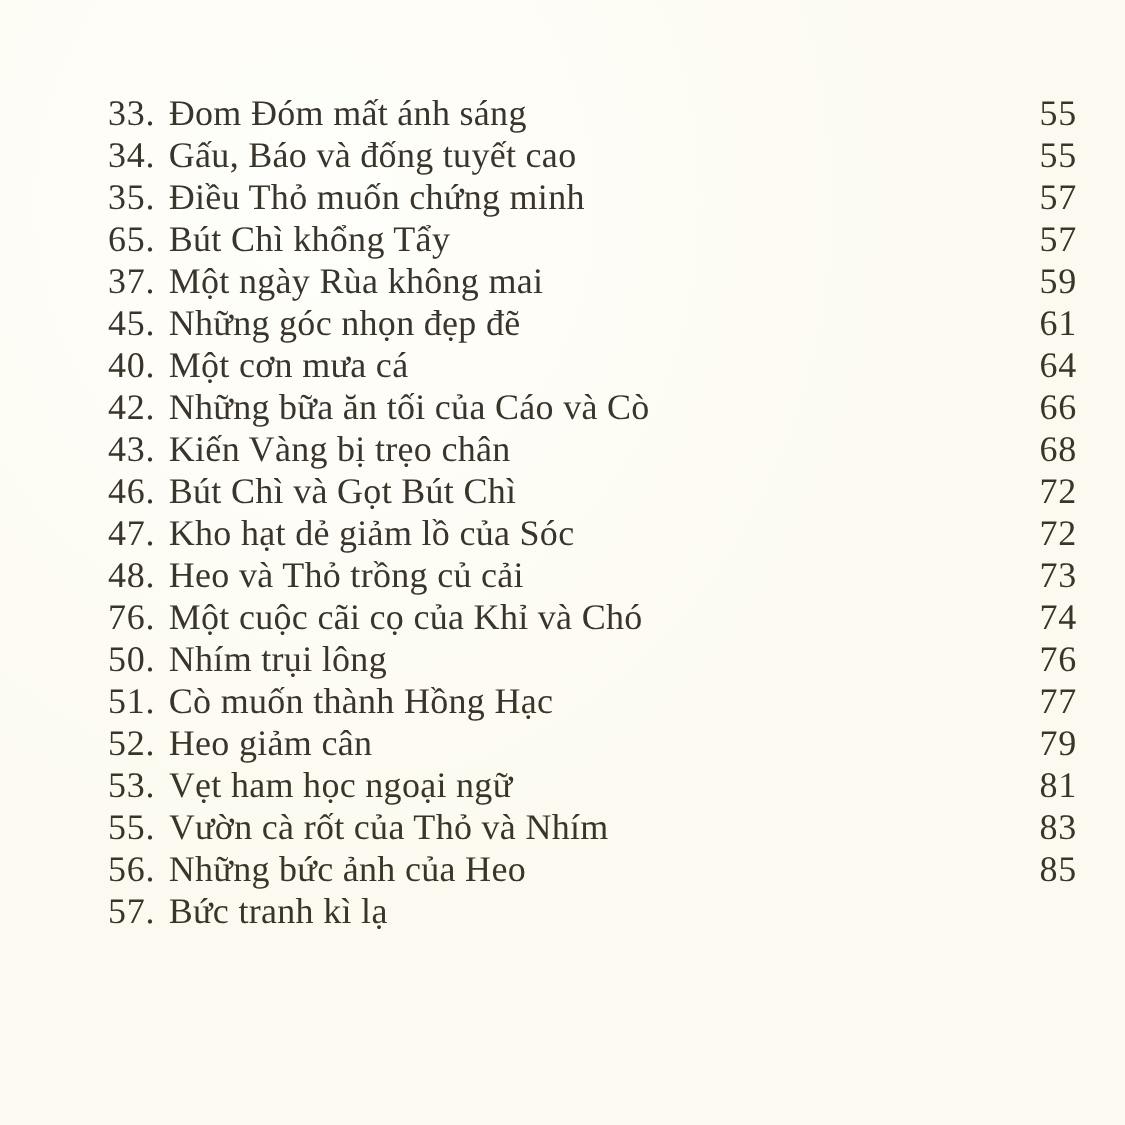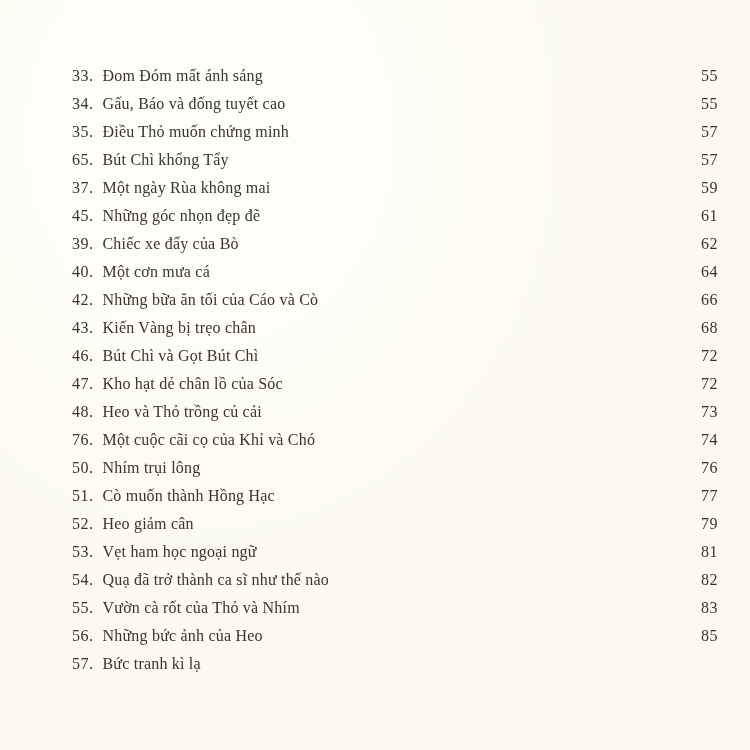--- a/index.html
+++ b/index.html
@@ -21,21 +21,21 @@
     top: 62px;
     list-style: none;
     margin: 0;
     padding: 0;
   }
   .toc-row {
     display: flex;
     align-items: flex-end;
     height: 28px;
     line-height: 28px;
-    font-size: 16px;
+    font-size: 24px;
     white-space: nowrap;
   }
   .toc-num {
     margin-right: 9px;
     letter-spacing: 0.5px;
   }
   .toc-title {
     flex: 1 1 auto;
     overflow: hidden;
     letter-spacing: 0.2px;
@@ -76,25 +76,20 @@
     <span class="toc-num">37.</span>
     <span class="toc-title">Một ngày Rùa không mai</span>
     <span class="toc-page">59</span>
   </li>
       <li class="toc-row">
     <span class="toc-num">45.</span>
     <span class="toc-title">Những góc nhọn đẹp đẽ</span>
     <span class="toc-page">61</span>
   </li>
       <li class="toc-row">
-    <span class="toc-num">39.</span>
-    <span class="toc-title">Chiếc xe đẩy của Bò</span>
-    <span class="toc-page">62</span>
-  </li>
-      <li class="toc-row">
     <span class="toc-num">40.</span>
     <span class="toc-title">Một cơn mưa cá</span>
     <span class="toc-page">64</span>
   </li>
       <li class="toc-row">
     <span class="toc-num">42.</span>
     <span class="toc-title">Những bữa ăn tối của Cáo và Cò</span>
     <span class="toc-page">66</span>
   </li>
       <li class="toc-row">
@@ -102,21 +97,21 @@
     <span class="toc-title">Kiến Vàng bị trẹo chân</span>
     <span class="toc-page">68</span>
   </li>
       <li class="toc-row">
     <span class="toc-num">46.</span>
     <span class="toc-title">Bút Chì và Gọt Bút Chì</span>
     <span class="toc-page">72</span>
   </li>
       <li class="toc-row">
     <span class="toc-num">47.</span>
-    <span class="toc-title">Kho hạt dẻ chân lồ của Sóc</span>
+    <span class="toc-title">Kho hạt dẻ giảm lồ của Sóc</span>
     <span class="toc-page">72</span>
   </li>
       <li class="toc-row">
     <span class="toc-num">48.</span>
     <span class="toc-title">Heo và Thỏ trồng củ cải</span>
     <span class="toc-page">73</span>
   </li>
       <li class="toc-row">
     <span class="toc-num">76.</span>
     <span class="toc-title">Một cuộc cãi cọ của Khỉ và Chó</span>
@@ -136,25 +131,20 @@
     <span class="toc-num">52.</span>
     <span class="toc-title">Heo giảm cân</span>
     <span class="toc-page">79</span>
   </li>
       <li class="toc-row">
     <span class="toc-num">53.</span>
     <span class="toc-title">Vẹt ham học ngoại ngữ</span>
     <span class="toc-page">81</span>
   </li>
       <li class="toc-row">
-    <span class="toc-num">54.</span>
-    <span class="toc-title">Quạ đã trở thành ca sĩ như thế nào</span>
-    <span class="toc-page">82</span>
-  </li>
-      <li class="toc-row">
     <span class="toc-num">55.</span>
     <span class="toc-title">Vườn cà rốt của Thỏ và Nhím</span>
     <span class="toc-page">83</span>
   </li>
       <li class="toc-row">
     <span class="toc-num">56.</span>
     <span class="toc-title">Những bức ảnh của Heo</span>
     <span class="toc-page">85</span>
   </li>
       <li class="toc-row">

